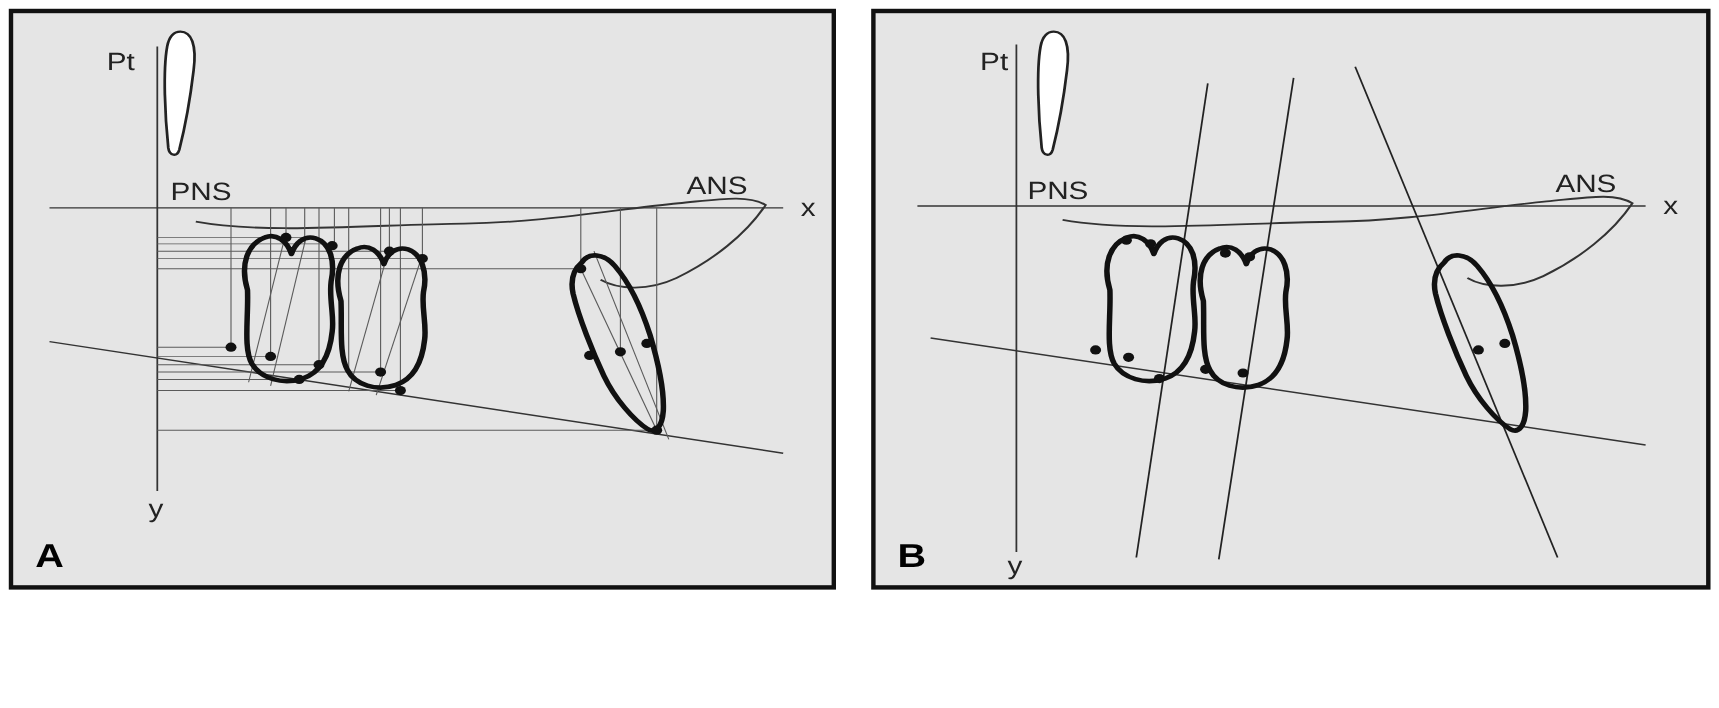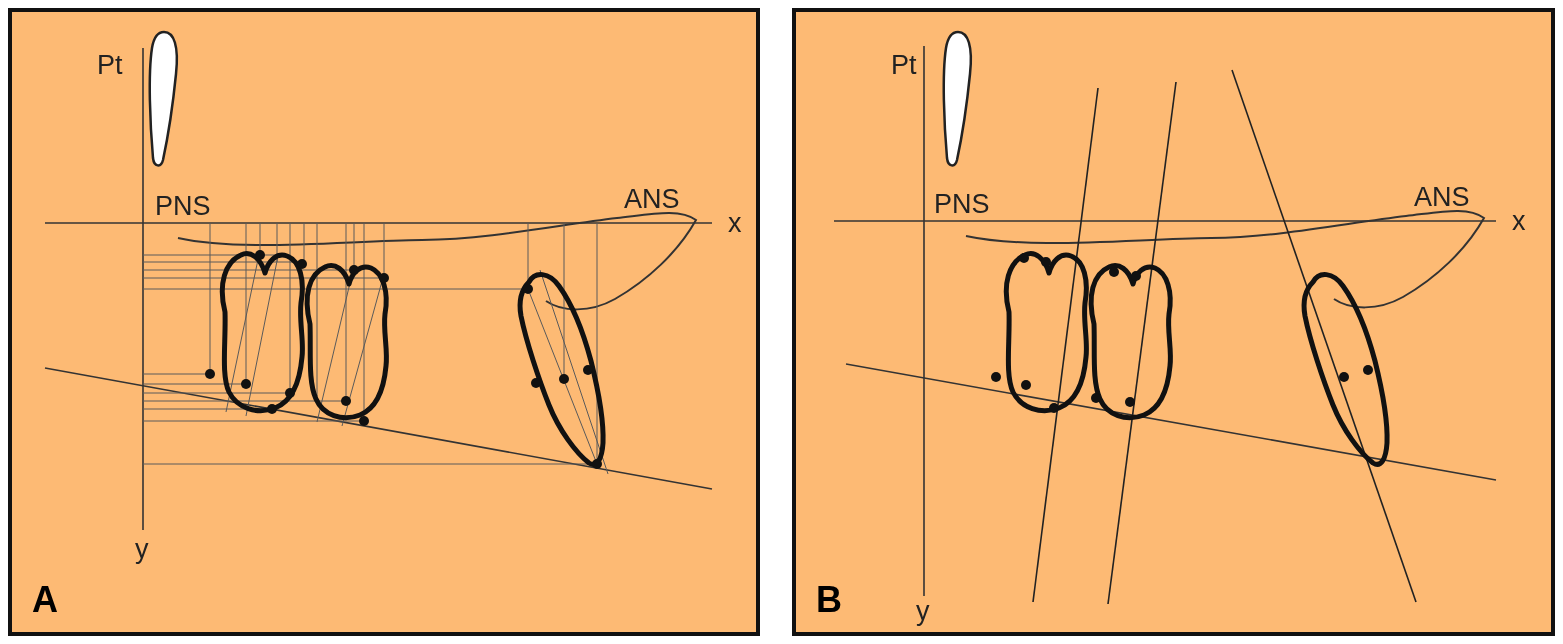--- a/index.html
+++ b/index.html
@@ -1,17 +1,17 @@
 <!DOCTYPE html>
 <html><head>
 <meta charset="utf-8">
 <style>
   html,body{margin:0;padding:0;background:#ffffff;}
   .figure{position:relative;width:1563px;height:644px;background:#ffffff;font-family:"Liberation Sans",sans-serif;}
-  .panel{position:absolute;top:8px;height:628px;border:4px solid #111;background:#fdba74;box-sizing:border-box;}
+  .panel{position:absolute;top:8px;height:528px;border:4px solid #111;background:#e5e5e5;box-sizing:border-box;}
   .panel-a{left:8px;width:752px;}
   .panel-b{left:792px;width:763px;}
   .panel svg{display:block;width:100%;height:100%;}
   svg text{font-family:"Liberation Sans",sans-serif;fill:#222;}
   .lbl{font-size:27px;}
   .axis-lbl{font-size:27px;}
   .letter{font-size:36px;font-weight:bold;fill:#000;}
   .axis{stroke:#333;stroke-width:1.6;fill:none;}
   .outline{stroke:#333;stroke-width:2;fill:none;}
   .tooth{stroke:#111;stroke-width:5;fill:none;stroke-linejoin:round;stroke-linecap:round;}

